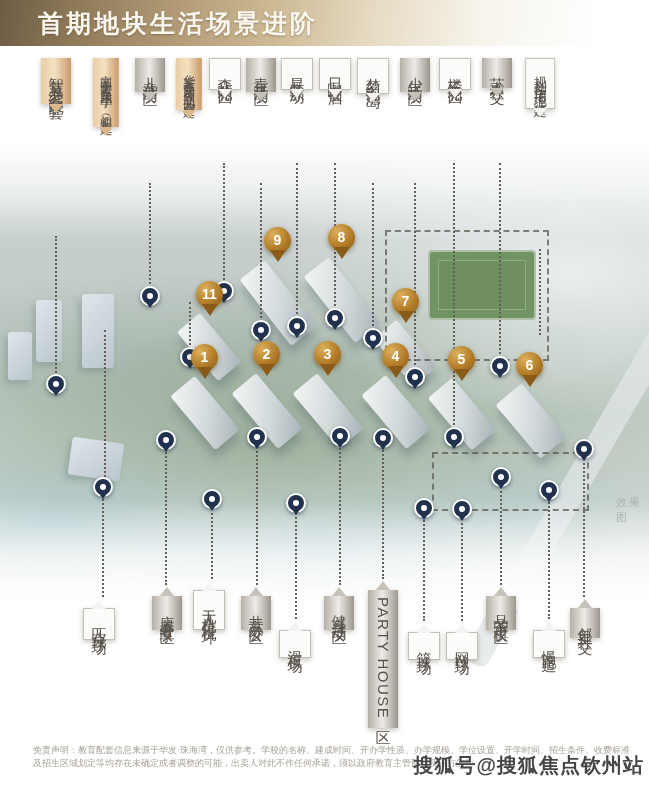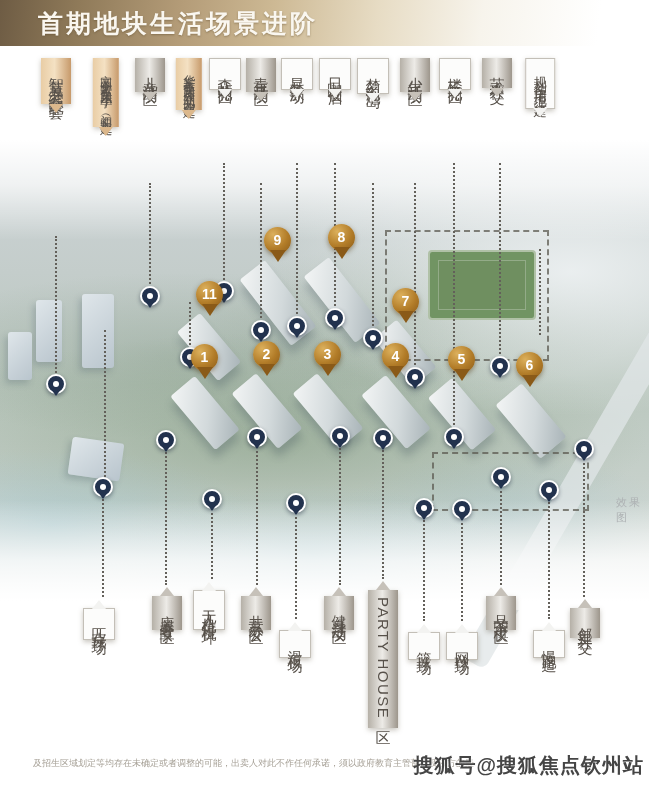--- a/index.html
+++ b/index.html
@@ -88,20 +88,21 @@
   <div class="photo">
     <div class="road"></div>
   </div>
 
   <div class="banner">
     <div class="title">首期地块生活场景进阶</div>
   </div>
 
   <span class="note" id="renderNote" style="left:616px;top:495px;">效果图</span>
 
+  <div class="disc" style="top:744px;">免责声明：教育配套信息来源于华发·珠海湾，仅供参考。学校的名称、建成时间、开办学性质、办学规模、学位设置、开学时间、招生条件、收费标准</div>
   <div class="disc" style="top:757px;">及招生区域划定等均存在未确定或者调整的可能，出卖人对此不作任何承诺，须以政府教育主管部门及校方的最</div>
 
   <div class="wm">搜狐号@搜狐焦点钦州站</div>
 <div class="tower" style="left: 189px; top: 378px; width: 32px; height: 70px; transform: rotate(-40deg);"></div>
     <div class="tower" style="left: 251px; top: 375px; width: 32px; height: 72px; transform: rotate(-40deg);"></div>
     <div class="tower" style="left: 312px; top: 375px; width: 32px; height: 72px; transform: rotate(-40deg);"></div>
     <div class="tower" style="left: 380px; top: 377px; width: 32px; height: 70px; transform: rotate(-40deg);"></div>
     <div class="tower" style="left: 446px; top: 380px; width: 32px; height: 68px; transform: rotate(-40deg);"></div>
     <div class="tower" style="left: 514px; top: 386px; width: 34px; height: 70px; transform: rotate(-40deg);"></div>
     <div class="tower" style="left: 390px; top: 322px; width: 30px; height: 62px; transform: rotate(-40deg);"></div>

